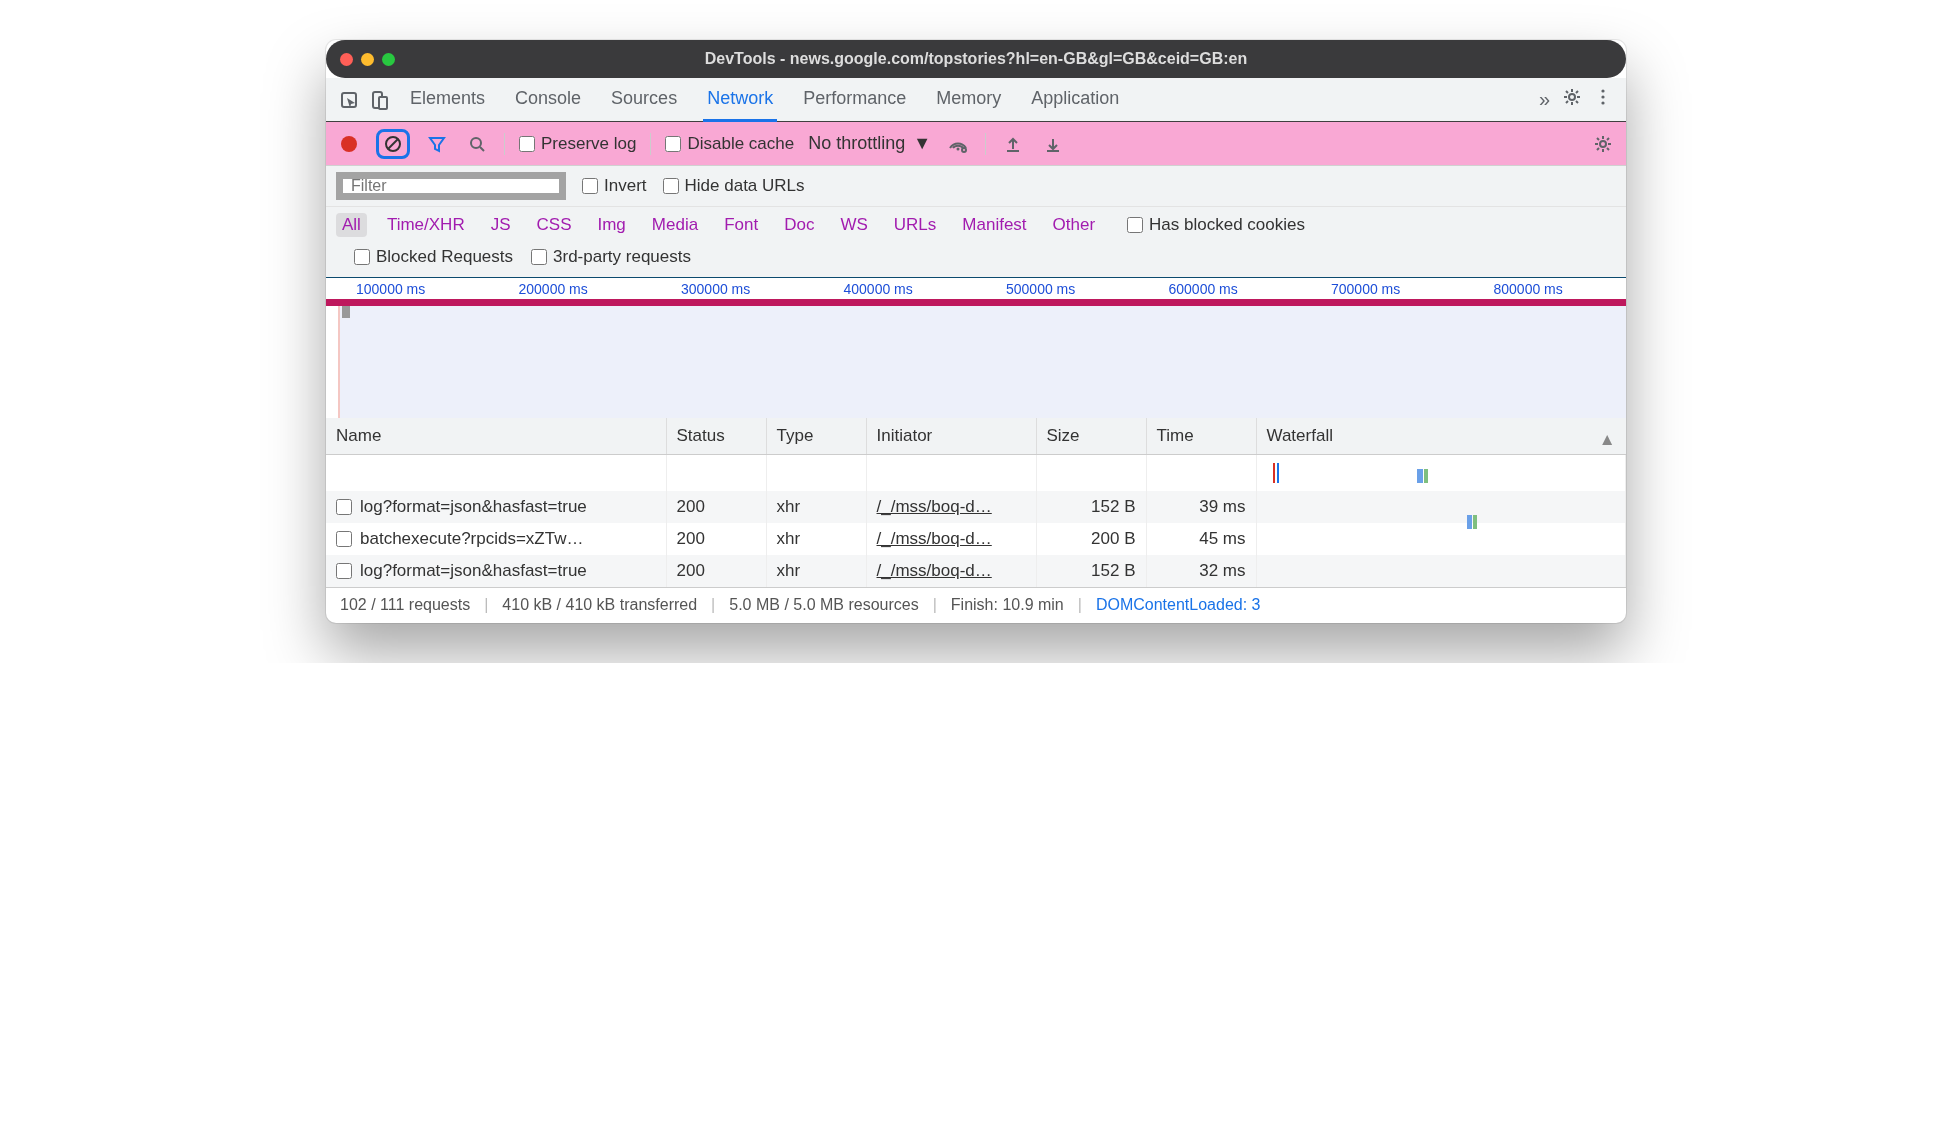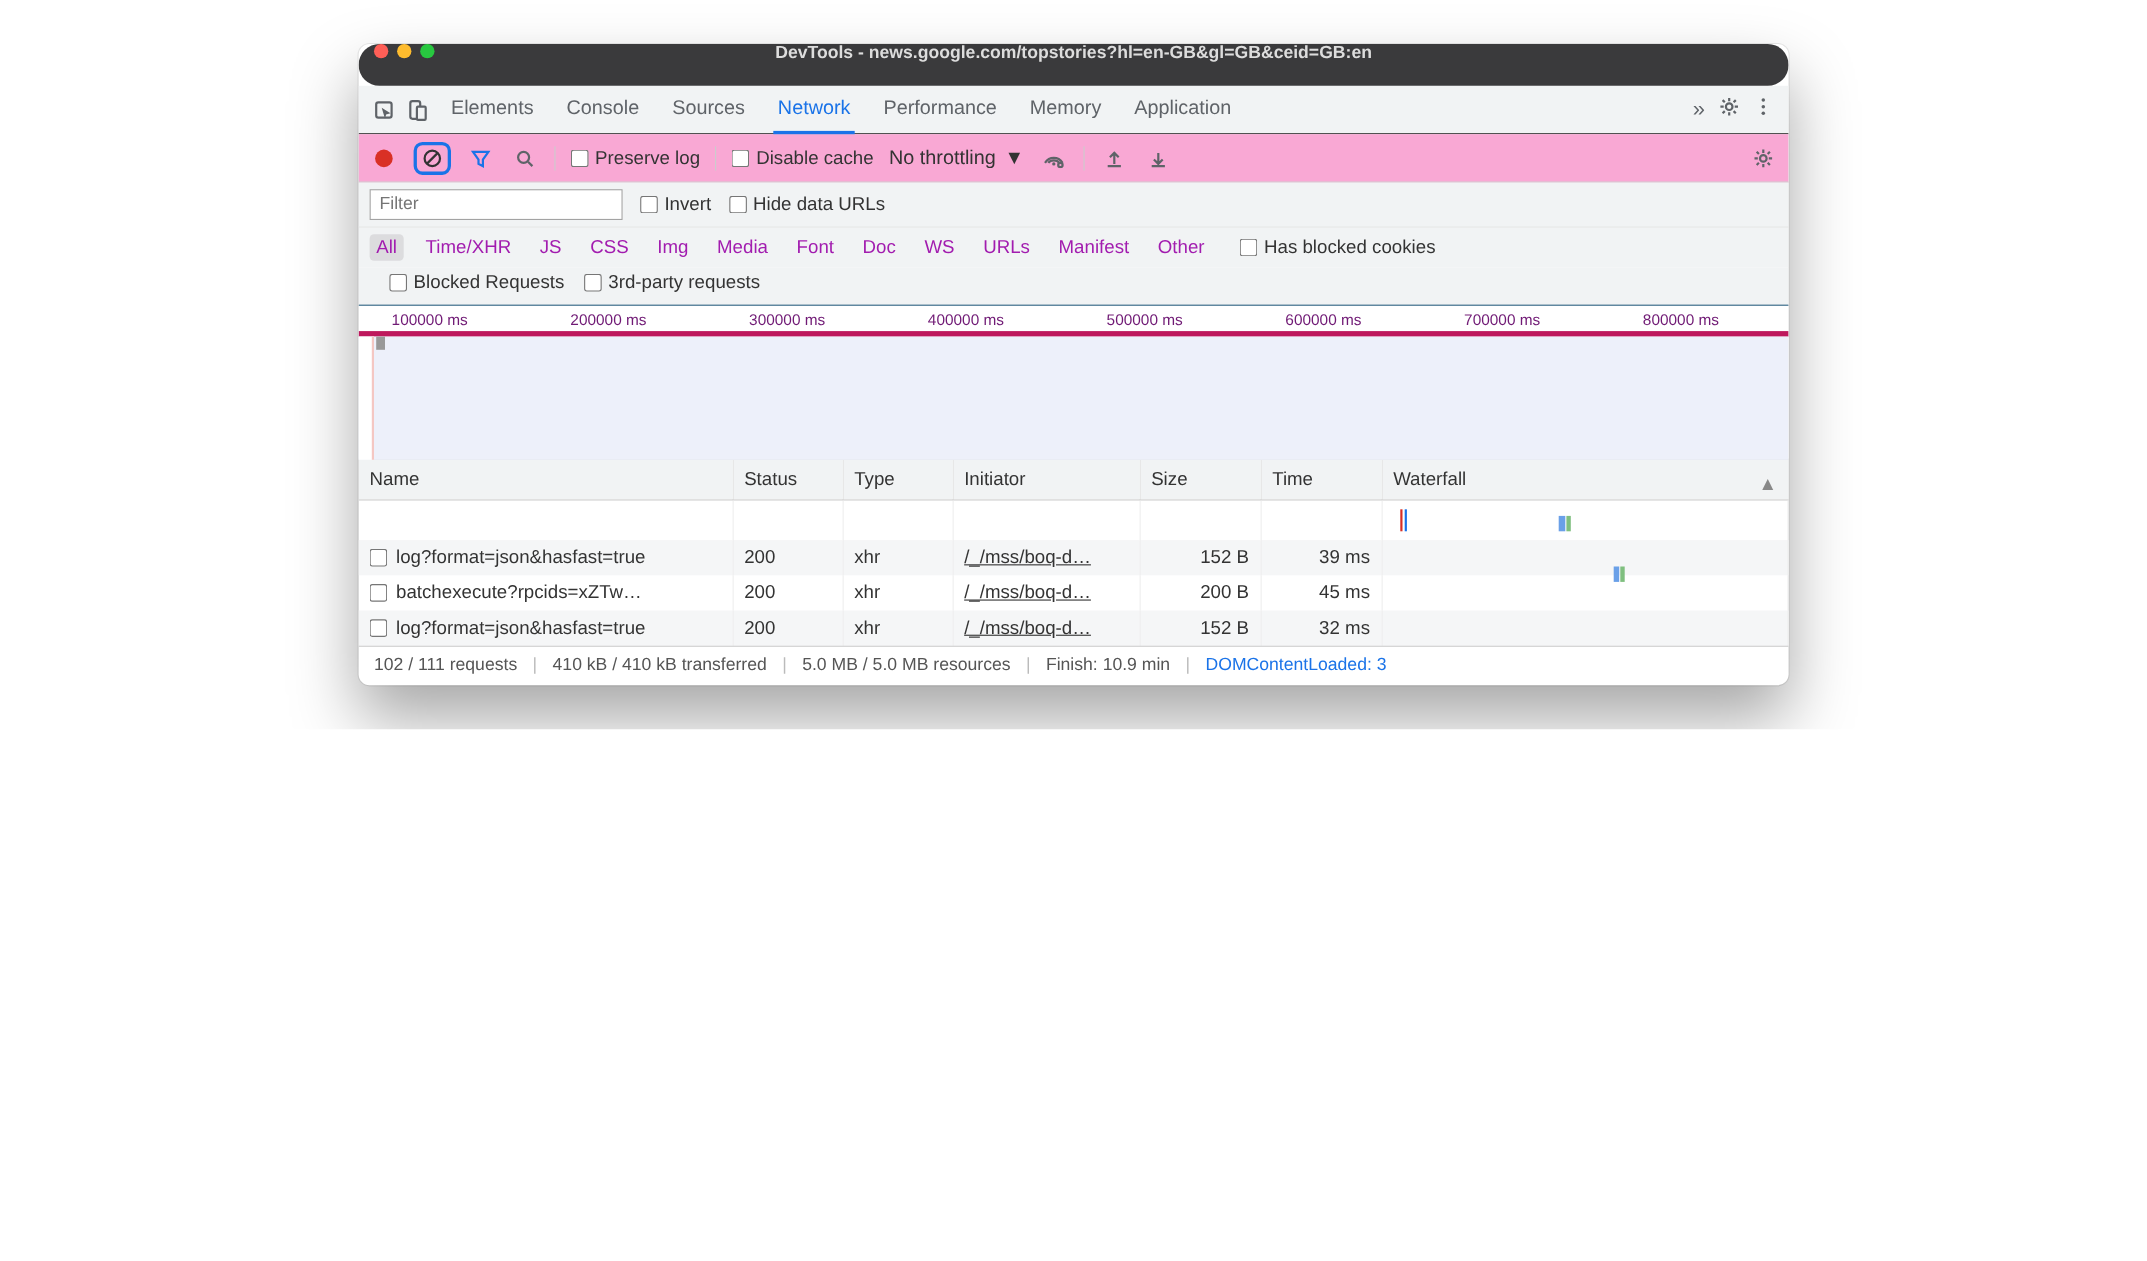--- a/index.html
+++ b/index.html
@@ -17,21 +17,21 @@
     border-radius: 10px;
     overflow: hidden;
     box-shadow: 0 30px 60px rgba(0,0,0,.35), 0 0 0 1px rgba(0,0,0,.08);
     background: #fff;
   }
   
   .titlebar {
     height: 38px;
     background: #3a3a3c;
     display: flex;
-    align-items: flex-start;
+    align-items: center;
     padding: 0 14px;
     position: relative;
     border-radius: 19px;
   }
   .traffic { display: flex; gap: 8px; }
   .dot { width: 13px; height: 13px; border-radius: 50%; }
   .red { background:#ff5f57; } .yellow{background:#febc2e;} .green{background:#28c840;}
   .titlebar-title { position:absolute; left:0; right:0; text-align:center; color:#ddd; font-size:16px; font-weight:600; pointer-events:none;}
   
   .tabbar {
@@ -51,29 +51,29 @@
   .tool { display:flex; align-items:center; justify-content:center; width:26px; height:26px; color:#5f6368;}
   .record { width:16px; height:16px; background:#d93025; border-radius:50%; }
   .clear-hl { border:3px solid #1a73e8; border-radius:8px; padding:3px 5px;}
   .clear-hl svg { display:block;}
   .divider { width:1px; height:22px; background:#ccc; }
   .cb { display:flex; align-items:center; gap:6px; color:#333; font-size:17px;}
   .cb input { width:16px; height:16px; }
   .throttle { display:flex; align-items:center; gap:8px; color:#333;}
   
   .filterrow { display:flex; align-items:center; gap:16px; padding:6px 10px; background:#f1f3f4; border-bottom:1px solid #e3e3e3;}
-  .filter-input { width:230px; height:28px; padding:2px 8px; border:1px solid #a3a3a3; background:#fff; font-size:16px;}
+  .filter-input { width:230px; height:28px; padding:2px 8px; border:7px solid #a3a3a3; background:#fff; font-size:16px;}
   
   .chiprow { display:flex; flex-wrap:wrap; align-items:center; gap:14px; padding:6px 10px; background:#f1f3f4;}
   .chip { font-size:17px; color:#a21caf; padding:2px 6px; border-radius:4px; cursor:pointer;}
   .chip.active { background:#dcdcde;}
   .chiprow2 { display:flex; gap:18px; padding:4px 28px 10px; background:#f1f3f4; border-bottom:1px solid #0c4a6e;}
   
   .timeline { height:140px; border-bottom:1px solid #d0d0d0; position:relative; background:#fff;}
-  .time-ruler { height:28px; display:flex; border-bottom:5px solid #be185d; font-size:14px; color:#701a75;}
+  .time-ruler { height:28px; display:flex; border-bottom:7px solid #be185d; font-size:14px; color:#1d4ed8;}
   .time-ruler div { flex:1; padding-left:30px; display:flex; align-items:center;}
   .time-body { height:112px; background:#edf0fa; position:relative;}
   .time-left { position:absolute; left:0; top:0; bottom:0; width:14px; background:#fff; border-right:2px solid #f4c7c3;}
   .time-mark { position:absolute; top:0; width:8px; height:12px; background:#999;}
   
   .tablewrap { }
   table { width:100%; border-collapse:collapse; font-size:17px;}
   thead th { text-align:left; font-weight:400; color:#333; padding:8px 10px; border-right:1px solid #ddd; border-bottom:1px solid #ccc; background:#f1f3f4; position:relative;}
   thead th:last-child { border-right:none;}
   tbody td { padding:6px 10px; border-right:1px solid #eee;}

